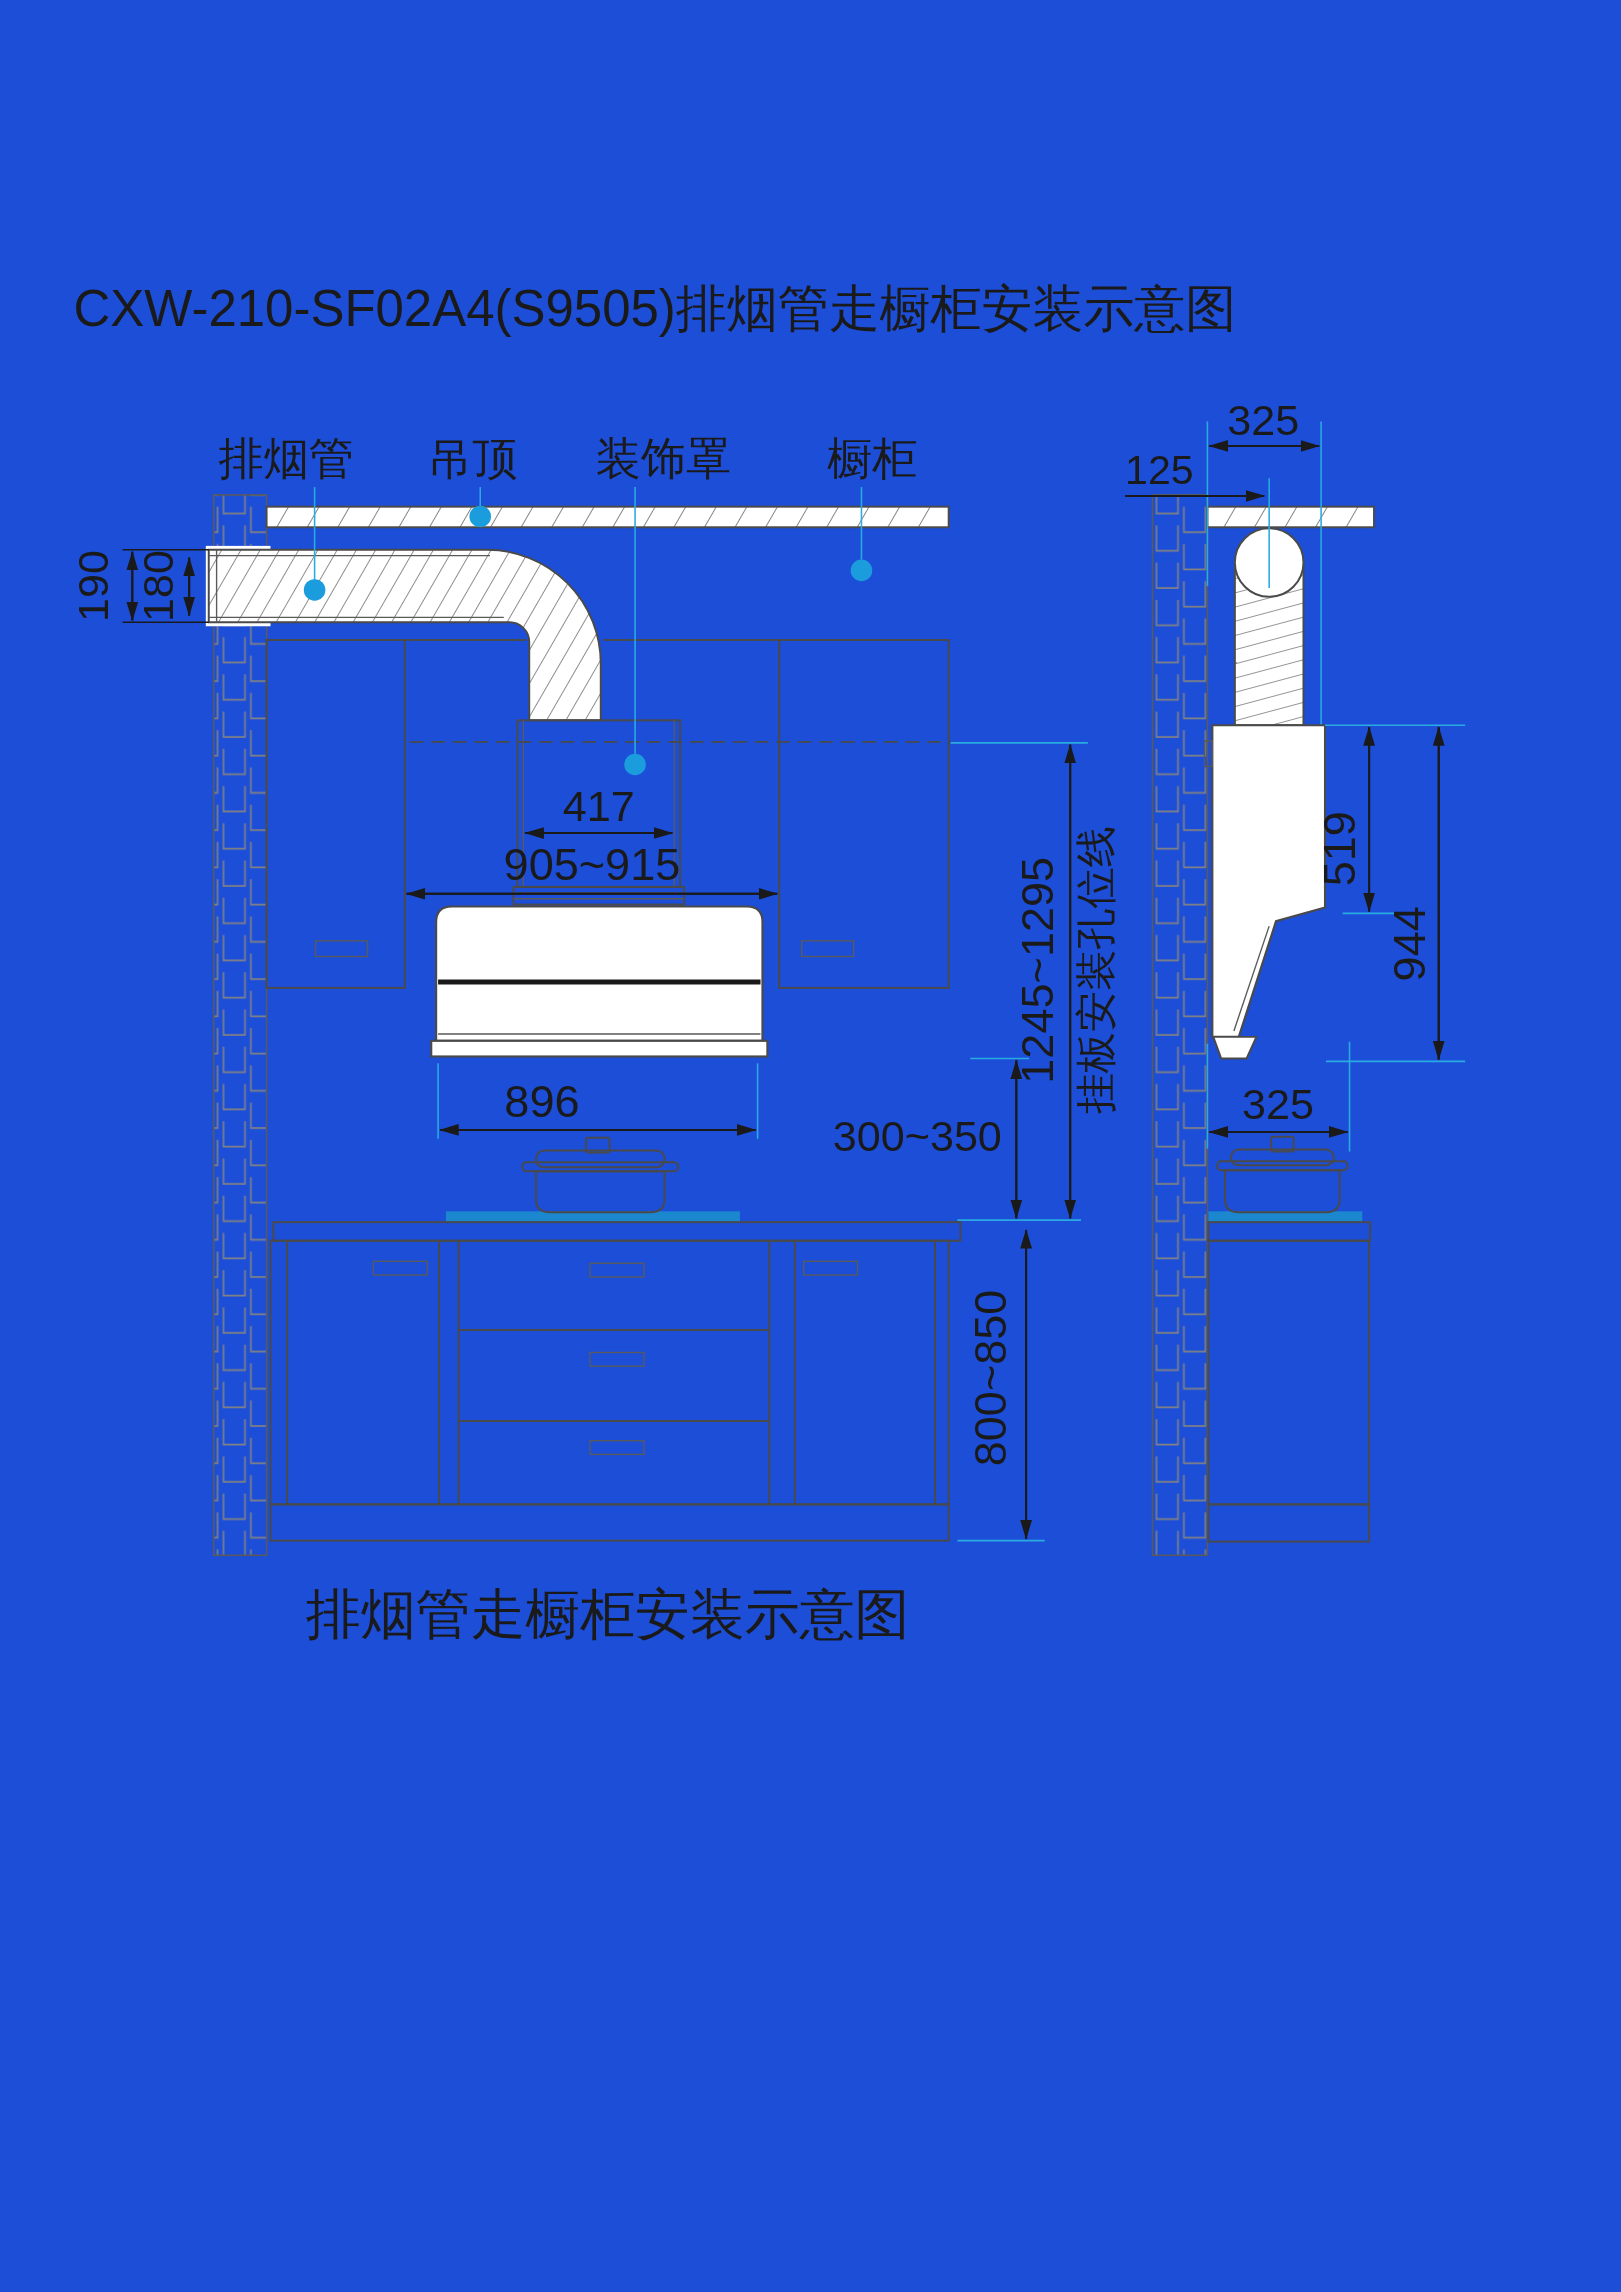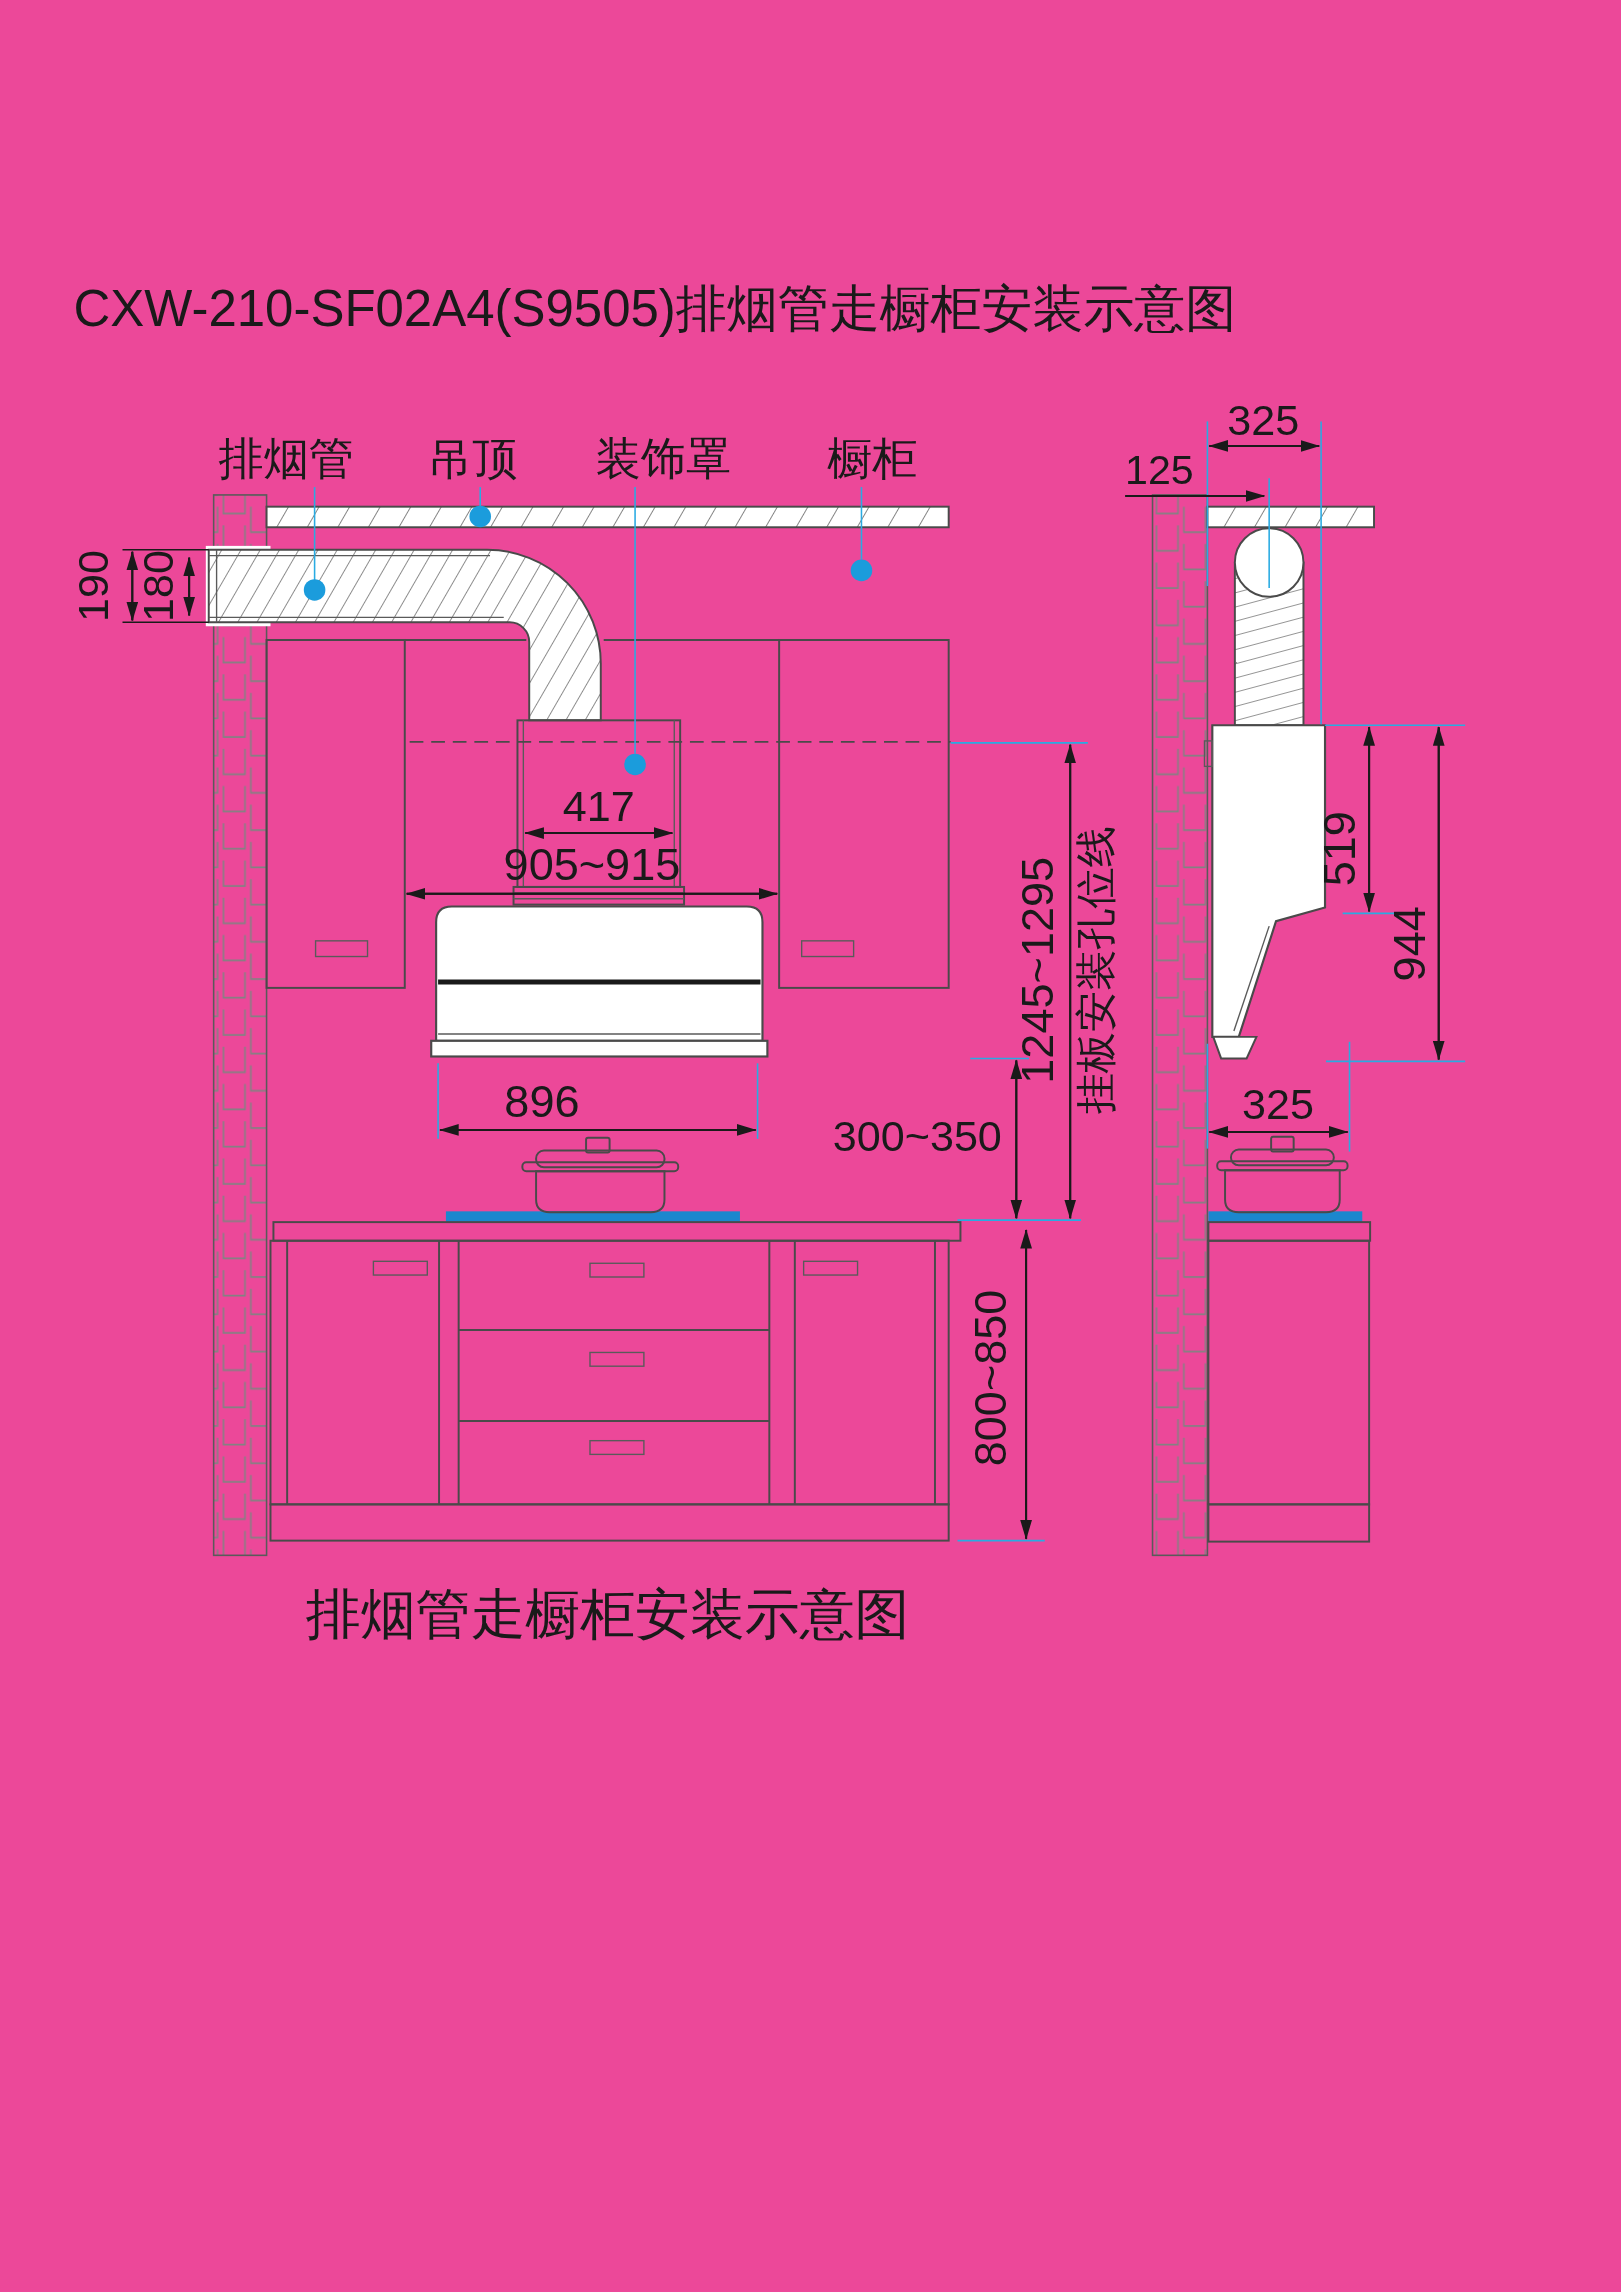--- a/index.html
+++ b/index.html
@@ -1,17 +1,17 @@
 <!DOCTYPE html>
 <html><head>
 <meta charset="utf-8">
 <style>
   html,body{margin:0;padding:0;background:#ffffff;}
   body{font-family:"Liberation Sans", sans-serif;}
-  .page{width:100%;max-width:1621px;margin:0 auto;background:#ec4899;}
+  .page{width:100%;max-width:1621px;margin:0 auto;background:#1d4ed8;}
   svg{display:block;width:100%;height:auto;}
   text{fill:#1a1a1a;}
   .geo{stroke:#4a4a4a;stroke-width:2;fill:none;}
   .geothin{stroke:#5a5a5a;stroke-width:1.4;fill:none;}
   .wfill{fill:#ffffff;stroke:none;}
   .dim{stroke:#1a1a1a;stroke-width:2;fill:none;}
   .dimthin{stroke:#1a1a1a;stroke-width:1.6;fill:none;}
   .bluethin{stroke:#29abe2;stroke-width:1.6;fill:none;}
   .dot{fill:#1b9cdc;stroke:none;}
   .cook{fill:#1b87ce;stroke:none;}

